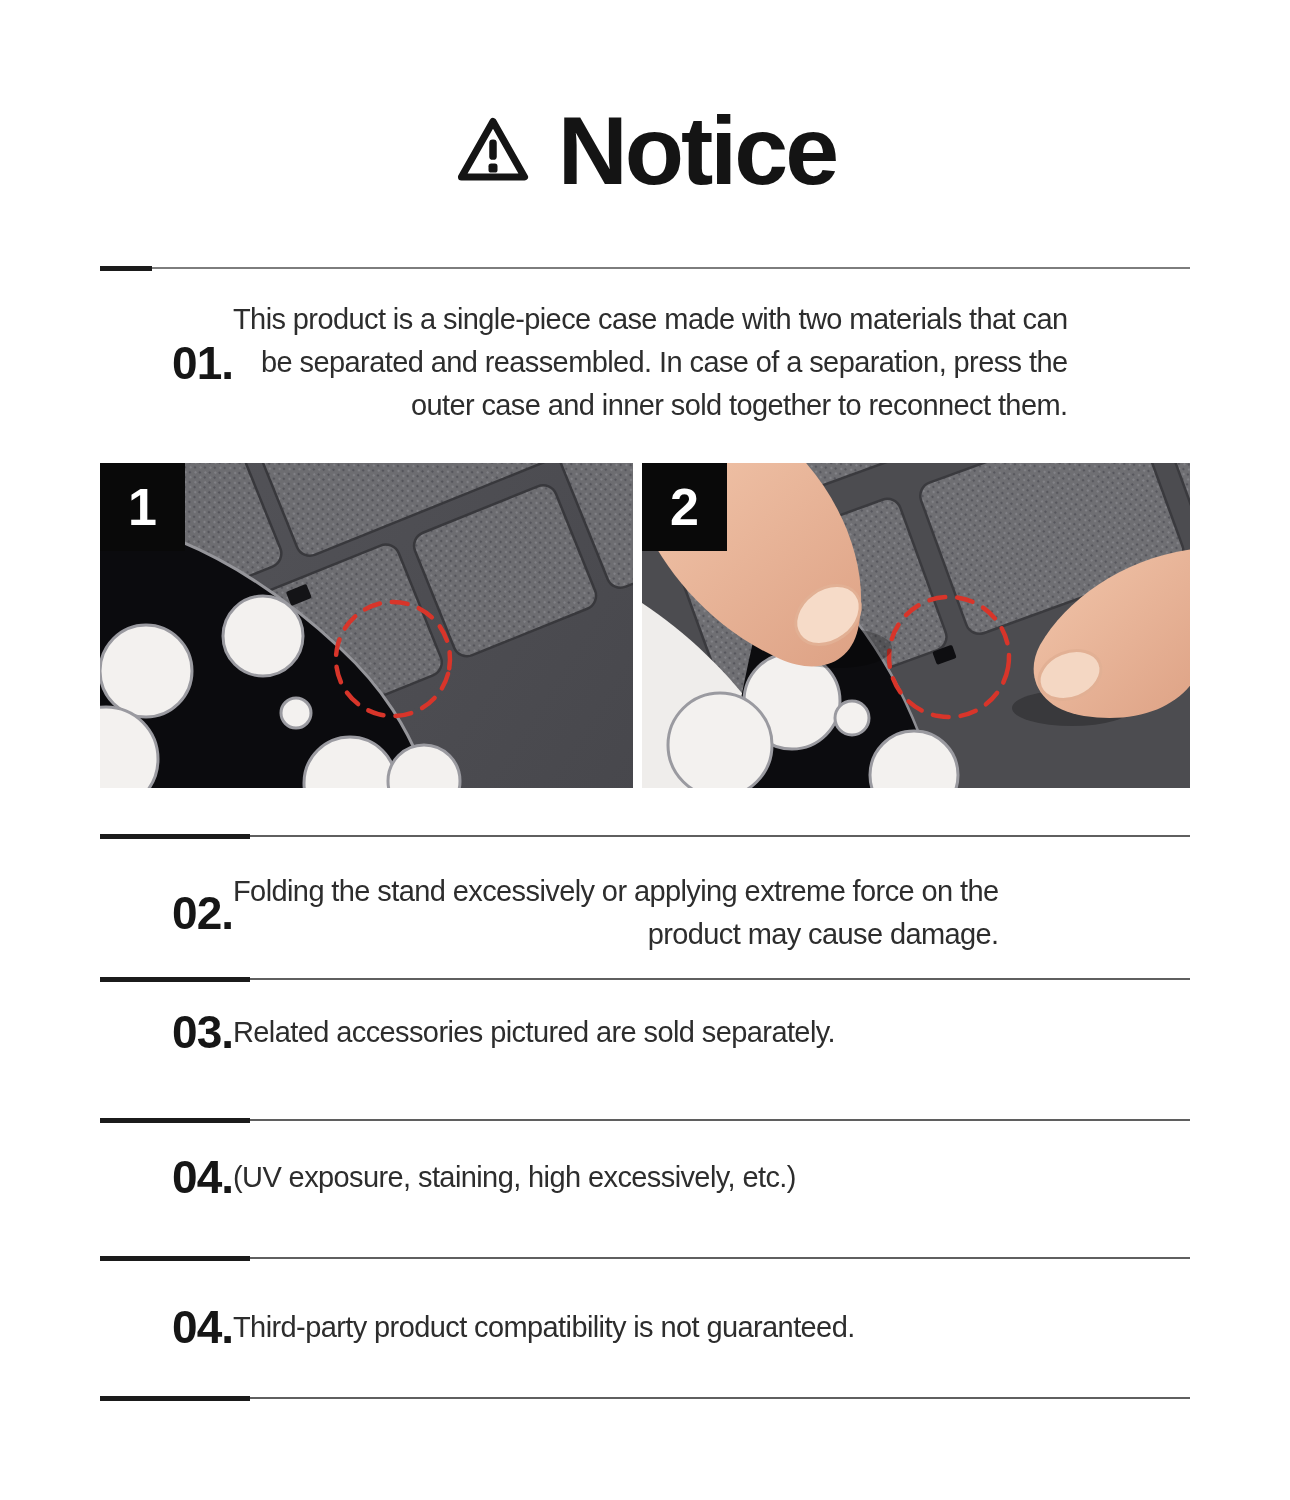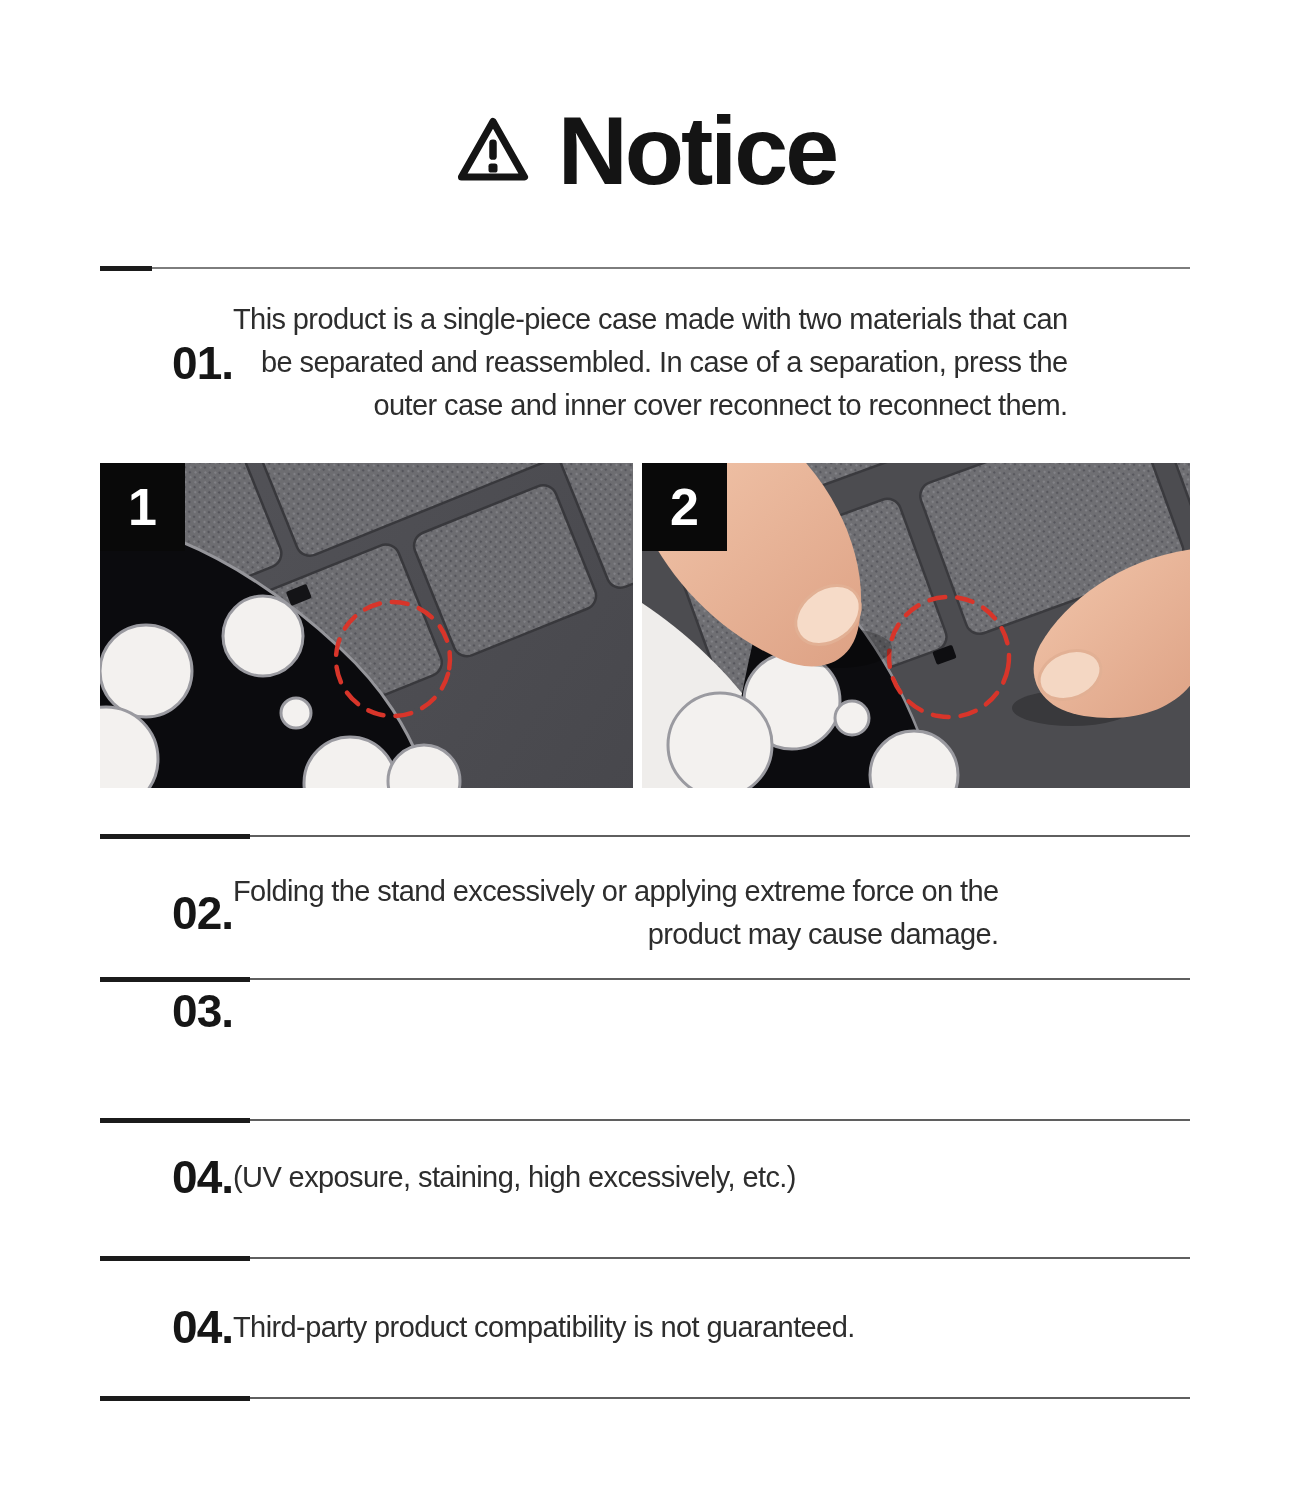--- a/index.html
+++ b/index.html
@@ -74,21 +74,21 @@
   <div class="divider short" style="top:265px">
     <span class="lead"></span>
     <span class="rest"></span>
   </div>
 
   <div class="item" style="top:298px">
     <div class="num">01.</div>
     <div class="text">
       <div class="line">This product is a single-piece case made with two materials that can</div>
       <div class="line">be separated and reassembled. In case of a separation, press the</div>
-      <div class="line">outer case and inner cover reconnect to reconnect them.</div>
+      <div class="line">outer case and inner sold together to reconnect them.</div>
     </div>
   </div>
 
   <div class="figure f1">
     <svg width="533" height="325" viewBox="0 0 533 325">
       <defs>
         <pattern id="t1" width="7" height="7" patternUnits="userSpaceOnUse" patternTransform="rotate(-22)">
           <rect width="7" height="7" fill="#6d6d71"></rect>
           <circle cx="2" cy="2" r="1.2" fill="#808085"></circle>
           <circle cx="5" cy="5" r="1.2" fill="#54545a"></circle>
@@ -197,22 +197,25 @@
       <div class="line">Folding the stand excessively or applying extreme force on the</div>
       <div class="line">product may cause damage.</div>
     </div>
   </div>
 
   <div class="divider long" style="top:976px">
     <span class="lead"></span>
     <span class="rest"></span>
   </div>
 
-  <div class="item" style="top:984px">
+  <div class="item" style="top:1005px">
     <div class="num">03.</div>
+    <div class="text">
+      <div class="line">Related accessories pictured are sold separately.</div>
+    </div>
   </div>
 
   <div class="divider long" style="top:1117px">
     <span class="lead"></span>
     <span class="rest"></span>
   </div>
 
   <div class="item" style="top:1150px">
     <div class="num">04.</div>
     <div class="text">

